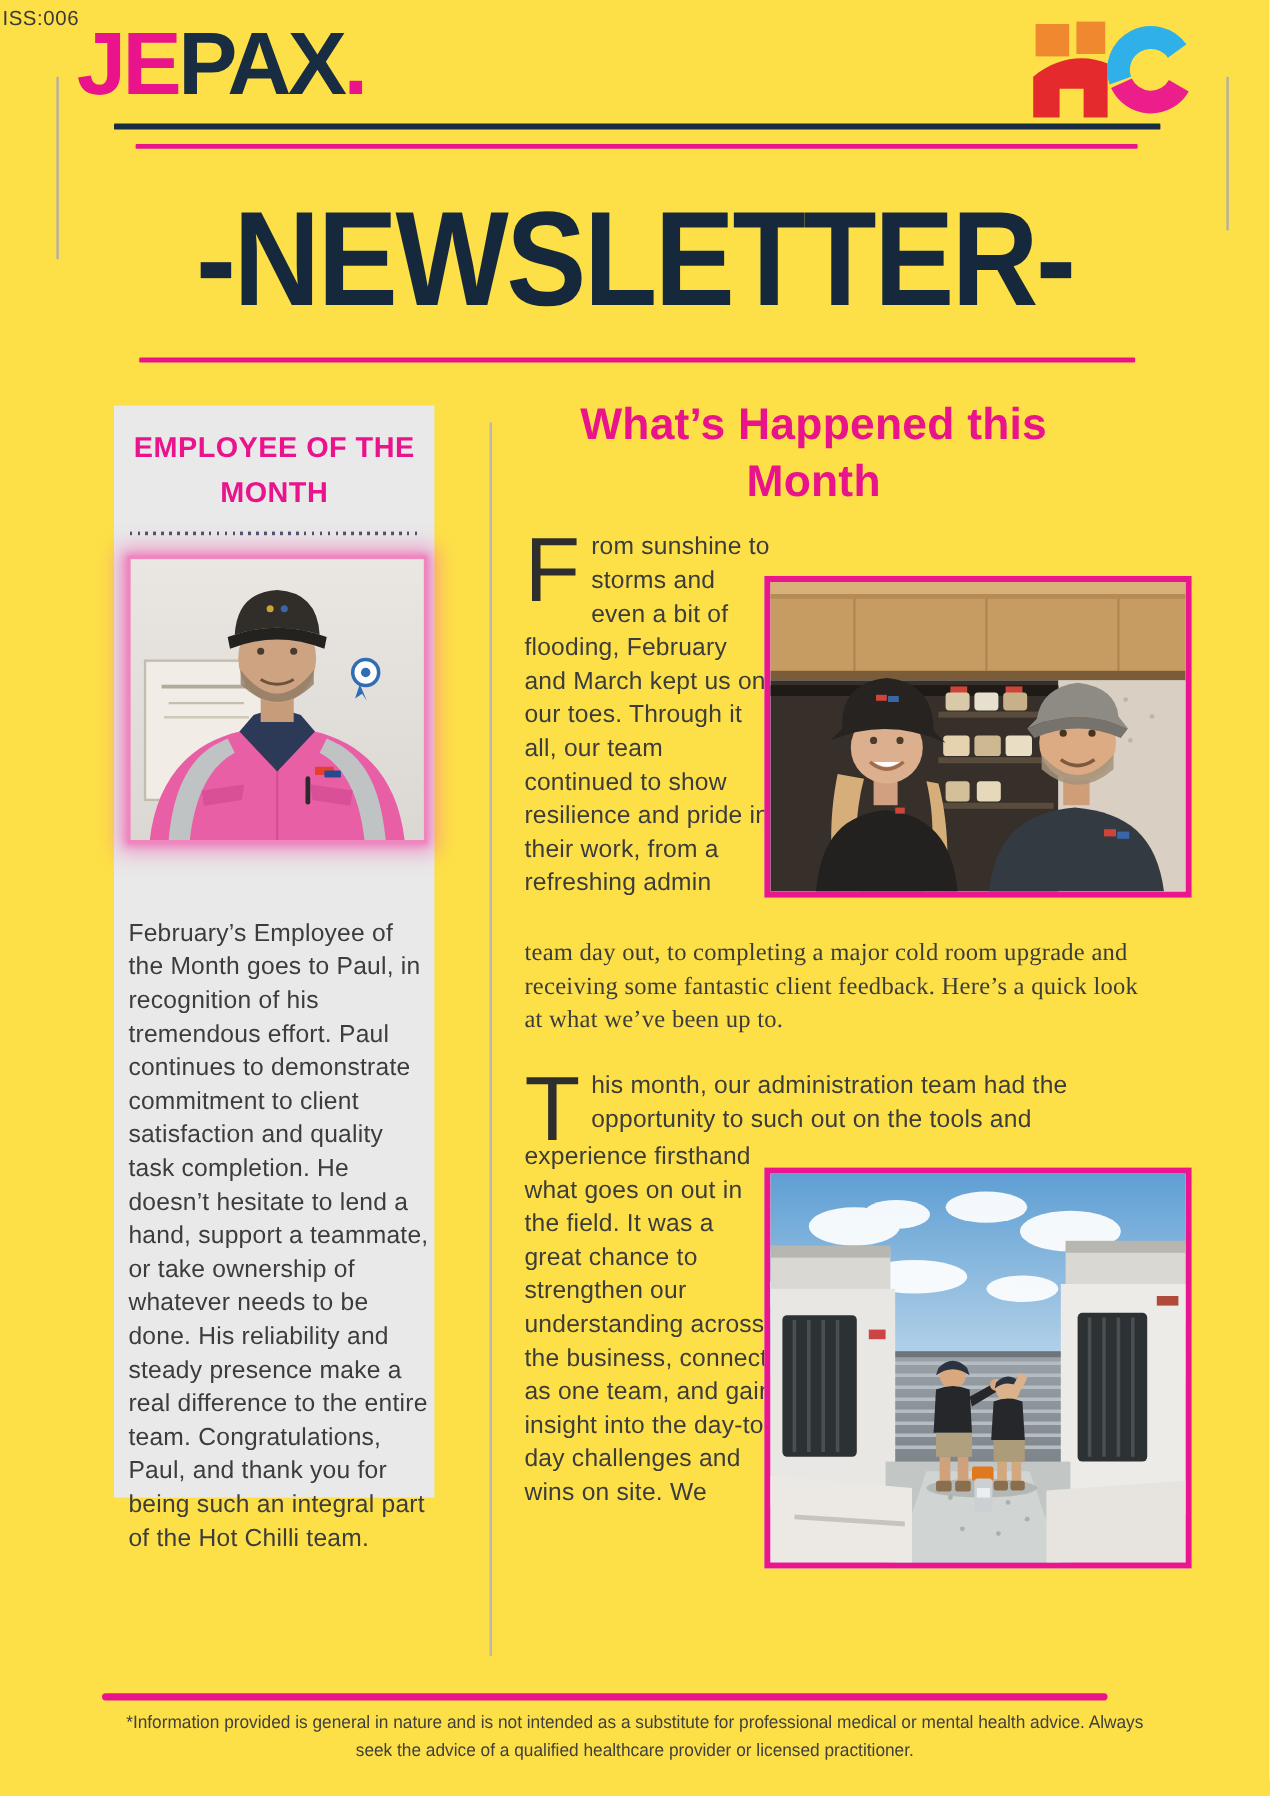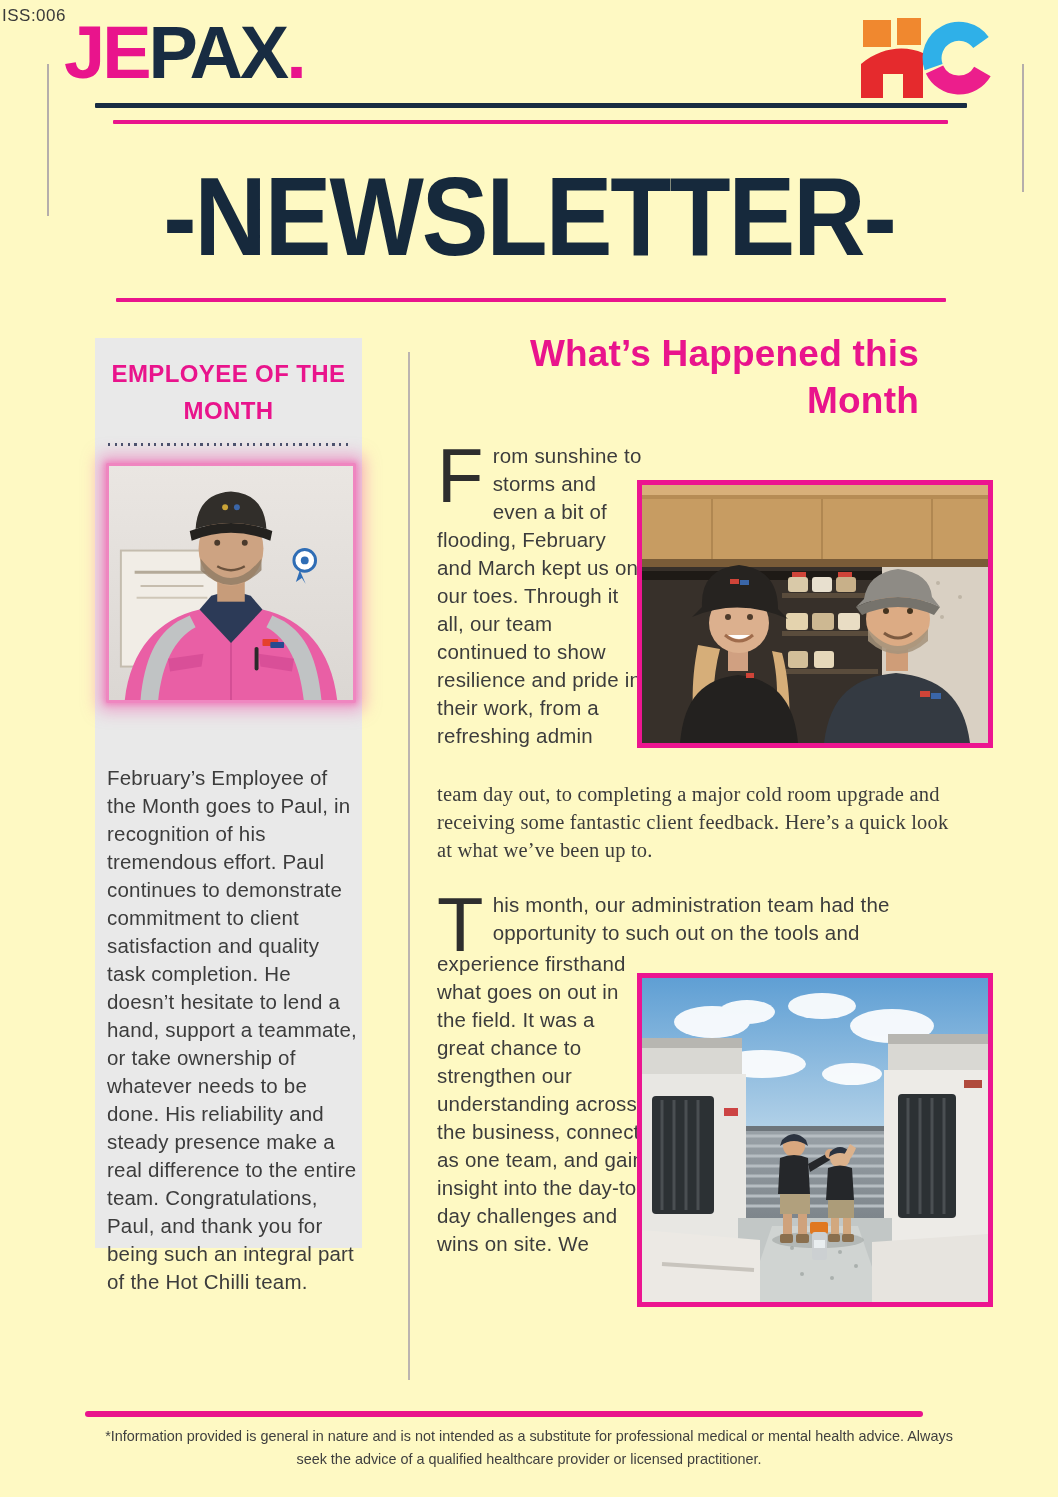--- a/index.html
+++ b/index.html
@@ -1,18 +1,18 @@
 <!DOCTYPE html>
 <html><head>
 <meta charset="utf-8">
 <style>
   html,body{margin:0;padding:0;background:#fdf6f2;}
   .page{
     position:relative;width:1058px;height:1497px;overflow:hidden;
-    background:#fef9c3;font-family:"Liberation Sans",sans-serif;color:#3c3c3c;
+    background:#fde047;font-family:"Liberation Sans",sans-serif;color:#3c3c3c;
   }
   .abs{position:absolute;}
 
   
   .iss{left:2px;top:6px;font-size:17px;color:#3a3a3a;letter-spacing:.5px;}
   .tick{width:2px;background:#b5aeab;}
   .tick-left{left:47px;top:64px;height:152px;}
   .tick-right{left:1022px;top:64px;height:128px;}
   .brand{left:64px;top:16px;font-size:74px;font-weight:700;letter-spacing:-3px;line-height:74px;white-space:nowrap;}
   .brand .pink{color:#e9148c;}
@@ -33,21 +33,21 @@
     background:repeating-linear-gradient(90deg,#46526b 0 2.2px,transparent 2.2px 6.6px);}
   .employee-photo{left:106px;top:463px;width:244px;height:234px;border:3px solid #ef86c0;border-radius:2px;
     box-shadow:0 0 16px 8px rgba(240,95,175,.5),0 0 5px 2px rgba(240,95,175,.45);background:#e3dfdb;}
   .employee-photo svg{display:block;width:100%;height:100%;}
   .employee-body{left:107px;top:724px;width:252px;font-size:20.5px;line-height:28px;letter-spacing:.2px;margin-top:40px;}
 
   
   .divider{left:408px;top:352px;width:2px;height:1028px;background:#bcb5b0;}
 
   
-  .happened-heading{left:437px;top:330px;width:482px;text-align:right;color:#e9148c;
+  .happened-heading{left:437px;top:330px;width:482px;text-align:center;color:#e9148c;
     font-weight:700;font-size:37px;line-height:47px;letter-spacing:.2px;}
   .body-txt{font-size:20.5px;line-height:28px;letter-spacing:.2px;color:#3c3c3c;}
   .p1-narrow{left:437px;top:442px;width:208px;}
   .dropcap{float:left;font-size:76px;line-height:58px;padding:5px 9px 0 0;color:#2e2e2e;font-weight:400;}
   .p1-wide{left:437px;top:780px;width:530px;font-family:Liberation Serif, serif;}
   .p2-wide{left:437px;top:891px;width:530px;}
   .p2-narrow{left:437px;top:950px;width:210px;}
   .photo-frame{border:5px solid #ec1590;background:#dfe3e6;}
   .photo1{left:637px;top:480px;width:346px;height:258px;}
   .photo2{left:637px;top:973px;width:346px;height:324px;}

